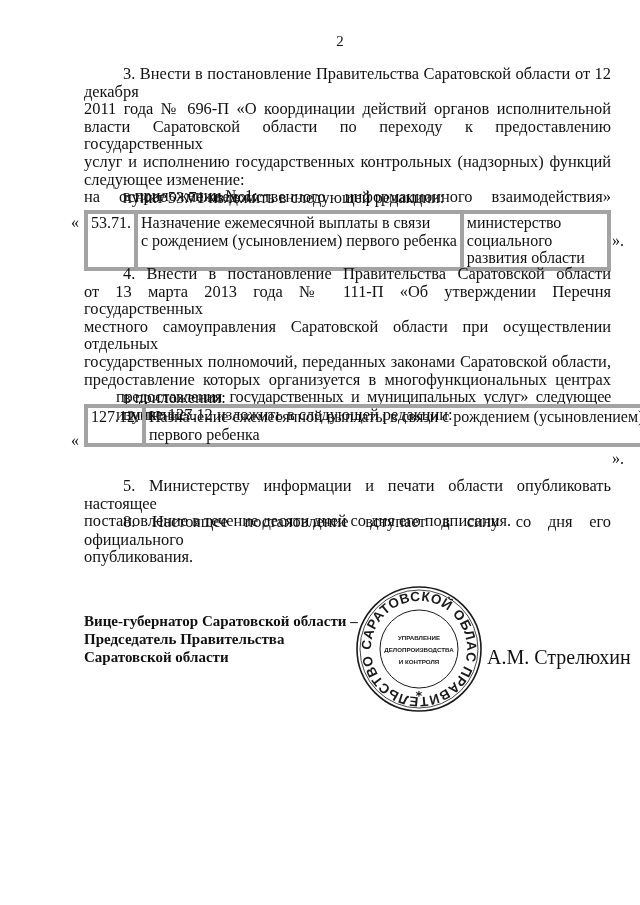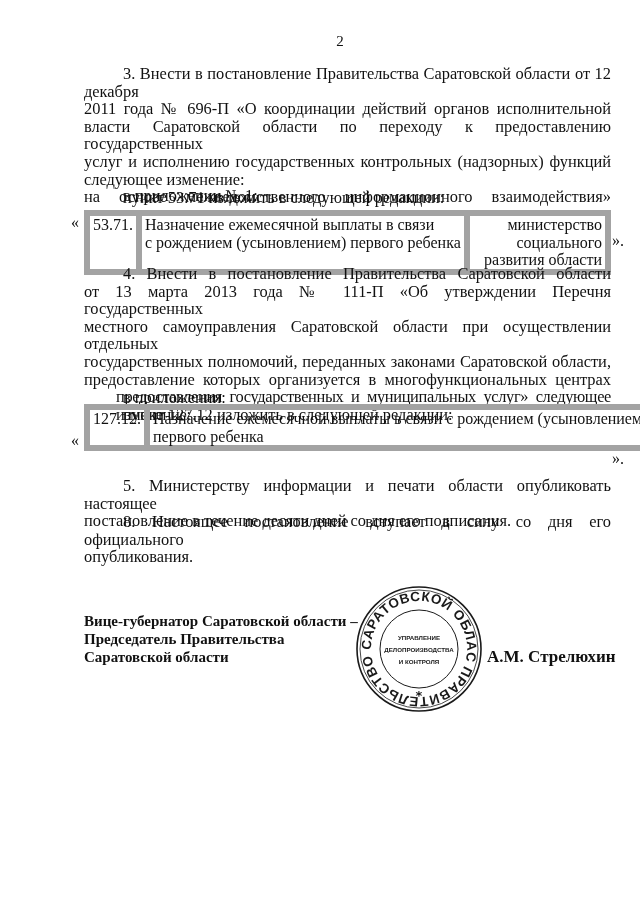--- a/index.html
+++ b/index.html
@@ -24,31 +24,31 @@
       position: absolute; left: 123px; font-size: 16.4px; line-height: 17.6px; white-space: nowrap;
     }
     .quote {
       position: absolute; font-size: 16px; line-height: 17px;
     }
     table.amend {
       position: absolute; border-collapse: collapse;
       font-size: 16px; line-height: 17.5px;
     }
     table.amend td {
-      border: 6px solid #a3a3a3; padding: 0 3px; vertical-align: top;
+      border: 4px solid #a3a3a3; padding: 0 3px; vertical-align: top;
     }
     td.num { text-align: center; padding-top: 0; }
-    td.org { text-align: right; }
+    td.org { text-align: left; }
     .signature {
       position: absolute; left: 84px; top: 612px;
       font-weight: bold; font-size: 15px; line-height: 18px;
     }
     .signer-name {
       position: absolute; left: 487px; top: 648px;
-      font-weight: bold; font-size: 17px; line-height: 18px;
+      font-weight: normal; font-size: 20px; line-height: 18px;
     }
     .stamp { position: absolute; left: 354px; top: 584px; width: 130px; height: 130px; }
   </style>
 </head>
 <body>
 
 <div class="page-number">2</div>
 
 <div class="para" style="top:65px;">
   <span class="line j"><span class="indent"></span><span>3. Внести в постановление Правительства Саратовской области от 12 декабря</span></span>

